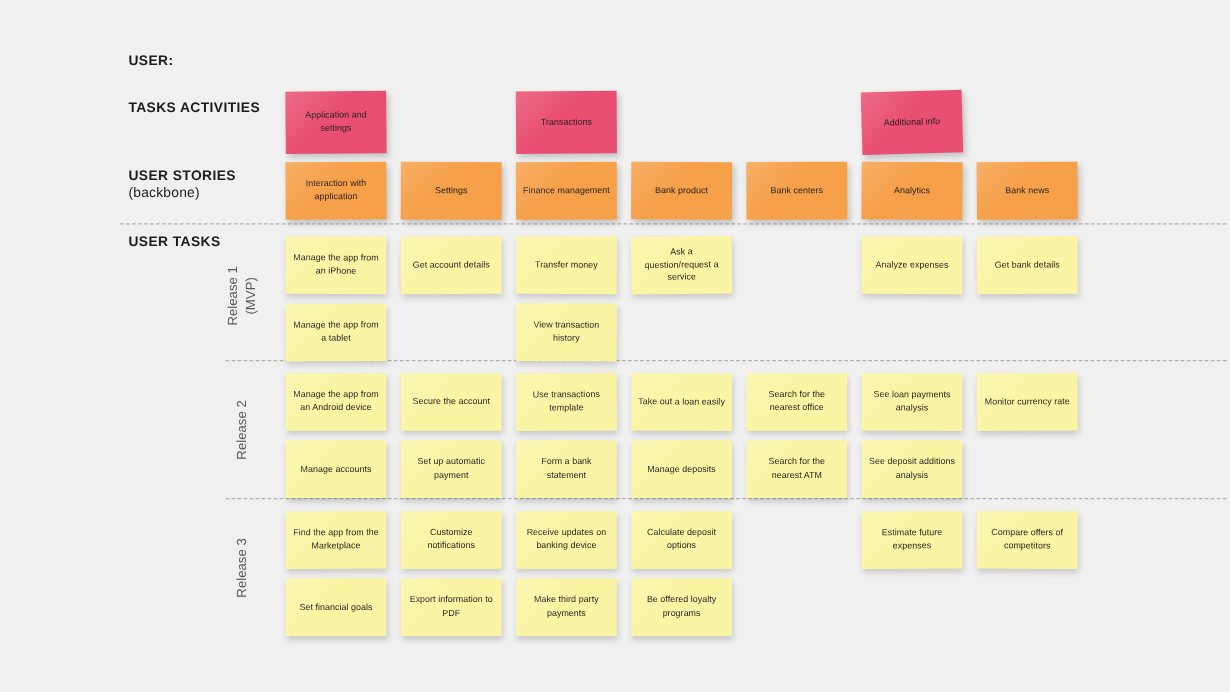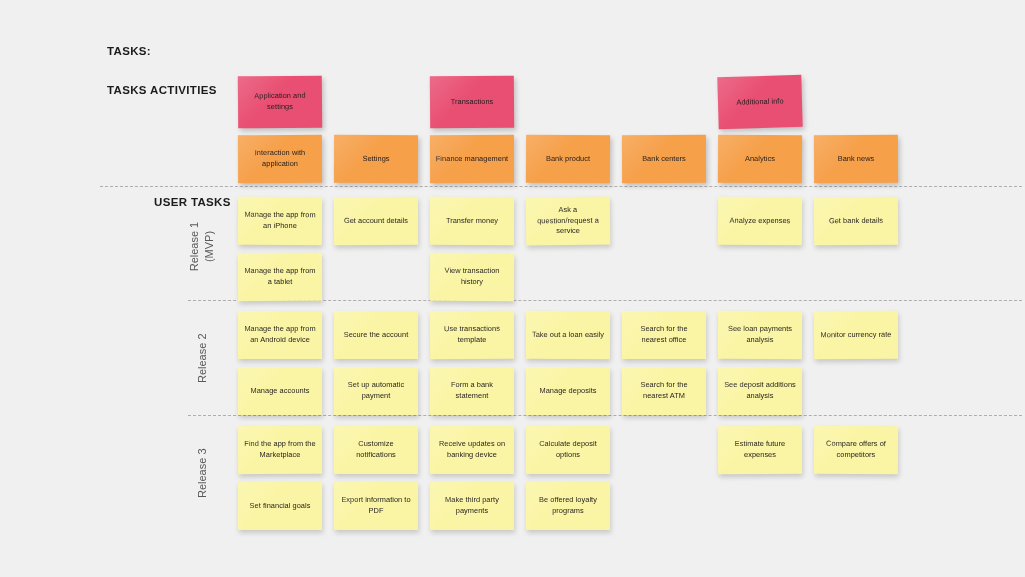--- a/index.html
+++ b/index.html
@@ -95,29 +95,33 @@
     pointer-events: none;
     background: linear-gradient(135deg, rgba(255,255,255,0.16) 0%, rgba(255,255,255,0) 42%);
   }
 </style>
 </head>
 <body>
 
 <div id="board">
 
   <div class="row-label" style="left:107px; top:44px;">
-    <span>TASKS:</span>
+    <span>USER:</span>
   </div>
 
   <div class="row-label" style="left:107px; top:83px;">
     <span>TASKS ACTIVITIES</span>
   </div>
 
-
-  <div class="row-label" style="left:107px; top:195px;margin-left:47px;">
+  <div class="row-label" style="left:107px; top:140px;">
+    <span>USER STORIES</span>
+    <span class="sub">(backbone)</span>
+  </div>
+
+  <div class="row-label" style="left:107px; top:195px;">
     <span>USER TASKS</span>
   </div>
 
   <div class="divider" style="left:100px; top:186px; width:922px;"></div>
   <div class="divider" style="left:188px; top:300px; width:834px;"></div>
   <div class="divider" style="left:188px; top:415px; width:834px;"></div>
 
   <div class="release-label" style="left:142px; top:232px;">
     <span>Release 1</span>
     <span class="sub2">(MVP)</span>

